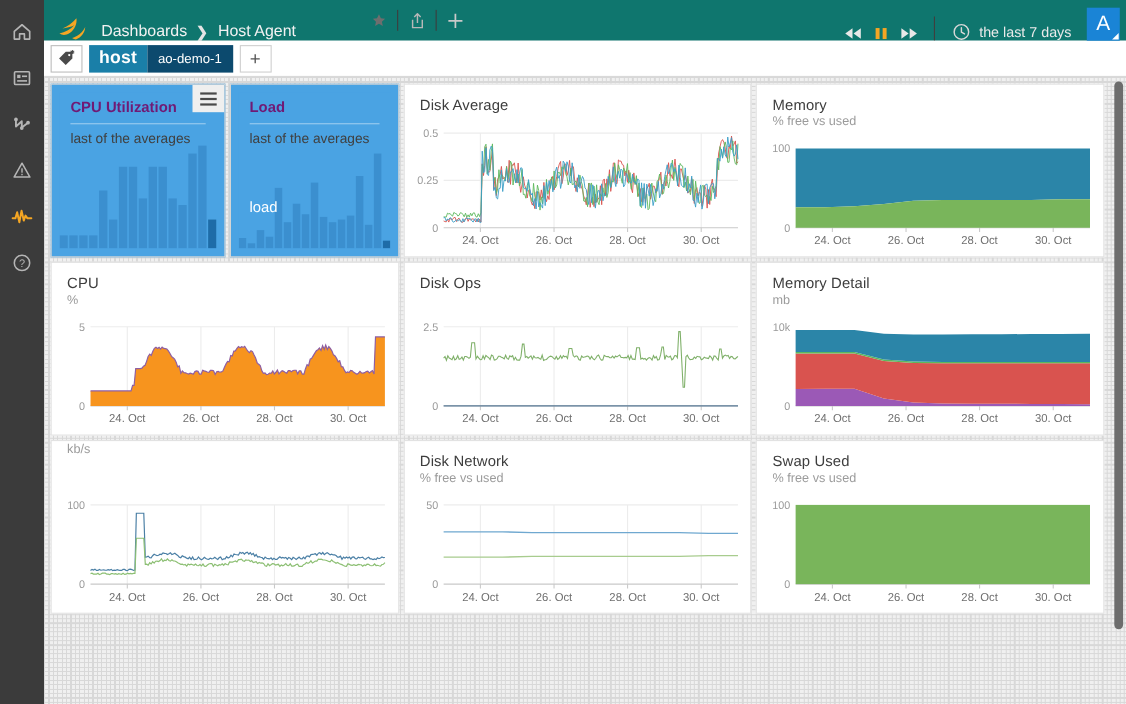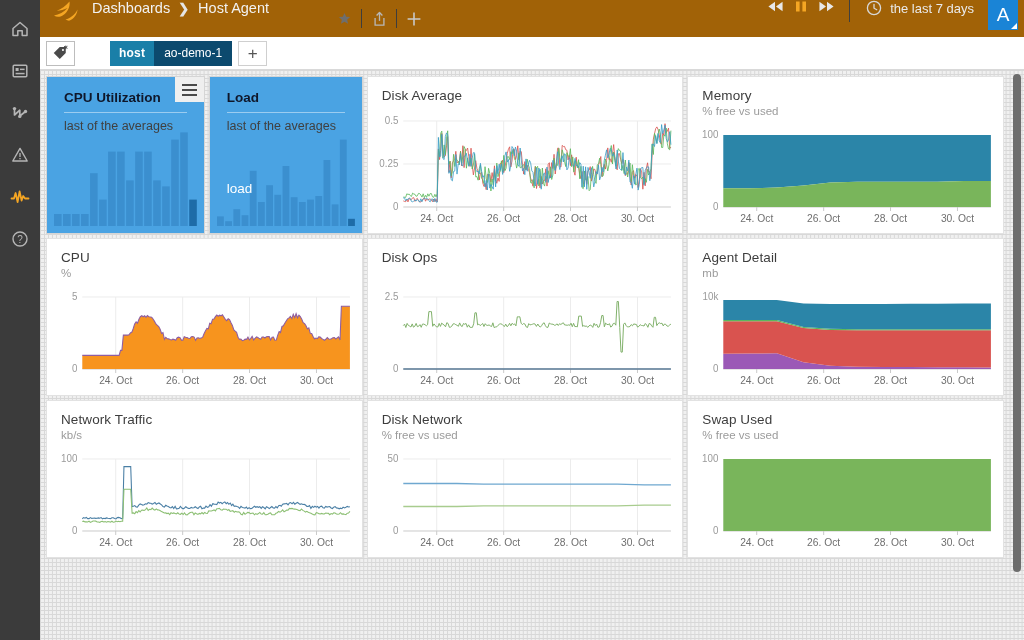--- a/index.html
+++ b/index.html
@@ -25,22 +25,22 @@
     display: flex; align-items: center; justify-content: center;
     cursor: pointer;
   }
   .rail-item svg { display: block; }
 
   
   .right { flex: 1 1 auto; display: flex; flex-direction: column; height: 640px; min-width:0; }
 
   
   .topbar {
-    height: 37px; background: #a16207;
-    display: flex; align-items: flex-start;
+    height: 37px; background: #0f766e;
+    display: flex; align-items: flex-end;
     flex: 0 0 37px;
     color: #e8e8e8;
   }
   .logo-wrap { width: 52px; display: flex; align-items: center; justify-content: center; }
   .breadcrumb { display: flex; align-items: center; font-size: 14.5px; color: #f2f2f2; }
   .bc-link { cursor: pointer; }
   .bc-sep { margin: 0 9px 0 8px; font-size: 13px; color: #e5e5e5; font-weight: bold; }
   .bc-current { }
   .topbar-actions { display: flex; align-items: center; margin-left: 58px; }
   .tb-btn {
@@ -72,22 +72,22 @@
     display: flex; align-items: center;
     padding-left: 6px; flex: 0 0 33px;
   }
   .tag-icon-btn {
     width: 29px; height: 25px; border: 1px solid #bdbdbd; background: #fff;
     display: flex; align-items: center; justify-content: center; cursor: pointer;
     margin-right: 6px;
   }
   .tagpill { display: flex; height: 25px; cursor: pointer; }
   .tagpill .k {
-    background: #1a7fa8; color: #fff; font-size: 12px; font-weight: bold;
-    padding: 0 9px; display: flex; align-items: center; letter-spacing: .2px; margin-left: 29px;
+    background: #1a7fa8; color: #fff; font-size: 16px; font-weight: bold;
+    padding: 0 9px; display: flex; align-items: center; letter-spacing: .2px;
   }
   .tagpill .v {
     background: #0c4a6e; color: #fff; font-size: 12px;
     padding: 0 10px; display: flex; align-items: center;
   }
   .tag-add {
     width: 29px; height: 25px; border: 1px solid #cfcfcf; background: #fff;
     display: flex; align-items: center; justify-content: center;
     margin-left: 6px; cursor: pointer; color: #555; font-size: 17px; line-height: 1;
   }
@@ -119,21 +119,21 @@
   .chart-area.with-sub { top: 50px; }
   .chart-area svg { display: block; width: 100%; height: 100%; }
 
   
   .bignum {
     height: 158px; background: #4aa3e3; position: relative; overflow: hidden;
     border: 1px solid #d5d5d5;
   }
   .bn-inner { position: absolute; inset: 7px; background: #4aa3e3; overflow: hidden; }
   .bn-title {
-    font-size: 13.5px; font-weight: bold; color: #0f172a;
+    font-size: 13.5px; font-weight: bold; color: #701a75;
     padding: 6px 0 0 10px; position: relative; z-index: 3;
   }
   .bn-rule { height: 1px; background: rgba(255,255,255,.45); margin: 7px 10px 0 10px; position: relative; z-index: 3; }
   .bn-sub { font-size: 12.5px; color: #404040; padding: 6px 0 0 10px; position: relative; z-index: 3; }
   .bn-value {
     position: absolute; left: 8px; bottom: 30px; z-index: 3;
     font-size: 56px; line-height: .9; color: #ffffff; font-weight: 300;
     letter-spacing: -1px;
   }
   .bn-value .unit { font-size: 15px; font-weight: 400; vertical-align: baseline; margin-left: 1px; }
@@ -483,21 +483,21 @@
                       <polyline points="36.0,36.6 37.3,35.2 38.6,38.5 39.9,34.4 41.2,36.5 42.5,37.1 43.8,38.0 45.1,34.9 46.4,38.2 47.8,37.2 49.1,34.4 50.4,37.7 51.7,37.2 53.0,35.6 54.3,38.3 55.6,35.1 56.9,35.1 58.2,35.7 59.5,36.8 60.8,35.7 62.1,22.6 63.4,22.6 64.7,22.6 66.0,37.3 67.3,34.9 68.7,36.6 70.0,38.0 71.3,37.9 72.6,34.4 73.9,37.4 75.2,34.1 76.5,35.3 77.8,36.1 79.1,37.8 80.4,33.7 81.7,34.5 83.0,38.3 84.3,38.1 85.6,37.0 86.9,34.8 88.2,34.8 89.6,35.7 90.9,36.3 92.2,37.3 93.5,33.9 94.8,36.8 96.1,37.5 97.4,34.5 98.7,35.3 100.0,34.4 101.3,38.2 102.6,35.8 103.9,38.2 105.2,38.4 106.5,38.4 107.8,34.8 109.1,23.8 110.5,23.8 111.8,35.9 113.1,35.1 114.4,36.6 115.7,35.6 117.0,34.5 118.3,37.5 119.6,34.7 120.9,36.3 122.2,36.4 123.5,35.9 124.8,36.9 126.1,37.5 127.4,33.8 128.7,38.6 130.0,38.0 131.4,37.8 132.7,36.3 134.0,35.2 135.3,34.8 136.6,35.2 137.9,36.6 139.2,37.5 140.5,35.1 141.8,37.7 143.1,36.7 144.4,34.3 145.7,36.8 147.0,34.3 148.3,35.5 149.6,34.9 150.9,36.9 152.3,27.8 153.6,27.8 154.9,27.8 156.2,34.2 157.5,35.6 158.8,34.5 160.1,35.1 161.4,37.9 162.7,38.5 164.0,34.6 165.3,35.9 166.6,35.6 167.9,35.2 169.2,34.7 170.5,35.1 171.8,37.4 173.2,35.0 174.5,37.1 175.8,38.1 177.1,36.7 178.4,34.5 179.7,33.8 181.0,36.7 182.3,38.4 183.6,38.3 184.9,34.0 186.2,34.8 187.5,35.2 188.8,35.2 190.1,36.2 191.4,36.2 192.7,34.8 194.1,36.5 195.4,34.7 196.7,35.5 198.0,34.5 199.3,33.8 200.6,36.0 201.9,36.0 203.2,36.3 204.5,35.9 205.8,36.3 207.1,34.2 208.4,37.7 209.7,34.3 211.0,37.6 212.3,37.5 213.6,37.8 215.0,27.1 216.3,27.1 217.6,27.1 218.9,37.4 220.2,36.6 221.5,37.4 222.8,36.9 224.1,38.4 225.4,36.9 226.7,36.1 228.0,36.6 229.3,38.4 230.6,34.3 231.9,36.5 233.2,35.1 234.5,38.3 235.9,37.9 237.2,33.7 238.5,26.5 239.8,26.5 241.1,37.8 242.4,34.1 243.7,35.3 245.0,35.7 246.3,34.7 247.6,38.1 248.9,37.2 250.2,34.5 251.5,34.2 252.8,36.2 254.1,12.5 255.4,12.5 256.8,38.5 258.1,63.1 259.4,63.1 260.7,35.3 262.0,33.9 263.3,36.5 264.6,37.9 265.9,37.8 267.2,37.5 268.5,35.6 269.8,36.8 271.1,34.9 272.4,35.3 273.7,35.4 275.0,38.1 276.3,37.4 277.7,35.7 279.0,36.5 280.3,36.6 281.6,37.0 282.9,34.5 284.2,35.8 285.5,38.3 286.8,34.5 288.1,34.9 289.4,36.9 290.7,38.3 292.0,28.3 293.3,28.3 294.6,36.6 295.9,34.6 297.2,33.8 298.6,34.6 299.9,34.2 301.2,36.9 302.5,35.0 303.8,35.4 305.1,37.1 306.4,37.2 307.7,36.0 309.0,35.1" fill="none" stroke="#7fb069" stroke-width="1"></polyline>
                       <line x1="36" y1="80.0" x2="309.0" y2="80.0" stroke="#5b7c99" stroke-width="1.3"></line>
                     </g>
                 </svg>
               </div>
             </div>
           </div>
 
           <div class="cell" style="width:325px">
             <div class="panel">
-              <div class="panel-title">Agent Detail</div>
+              <div class="panel-title">Memory Detail</div>
               <div class="panel-sub">mb</div>
               <div class="chart-area with-sub">
                 <svg viewBox="0 0 321 106" preserveAspectRatio="none">
                   <g id="chart-memdetail">
                       <text x="31.0" y="83.5" text-anchor="end" class="axis-label">0</text>
                       <text x="31.0" y="11.5" text-anchor="end" class="axis-label">10k</text>
                       <line x1="36" y1="80.0" x2="309.0" y2="80.0" stroke="#c9c9c9" stroke-width="1"></line>
                       <line x1="70.1" y1="80.0" x2="70.1" y2="84.0" stroke="#c9c9c9" stroke-width="1"></line>
                       <text x="70.1" y="95.0" text-anchor="middle" class="tick-label">24. Oct</text>
                       <line x1="138.4" y1="80.0" x2="138.4" y2="84.0" stroke="#c9c9c9" stroke-width="1"></line>
@@ -513,21 +513,20 @@
                     </g>
                 </svg>
               </div>
             </div>
           </div>
         </div>
 
         <div class="row">
           <div class="cell" style="width:325px">
             <div class="panel">
-              <div class="panel-title">Network Traffic</div>
               <div class="panel-sub">kb/s</div>
               <div class="chart-area with-sub">
                 <svg viewBox="0 0 321 106" preserveAspectRatio="none">
                   <g id="chart-network">
                       <line x1="70.1" y1="8" x2="70.1" y2="80.0" stroke="#ececec" stroke-width="1"></line>
                       <line x1="138.4" y1="8" x2="138.4" y2="80.0" stroke="#ececec" stroke-width="1"></line>
                       <line x1="206.6" y1="8" x2="206.6" y2="80.0" stroke="#ececec" stroke-width="1"></line>
                       <line x1="274.9" y1="8" x2="274.9" y2="80.0" stroke="#ececec" stroke-width="1"></line>
                       <text x="31.0" y="83.5" text-anchor="end" class="axis-label">0</text>
                       <line x1="36" y1="8.0" x2="309.0" y2="8.0" stroke="#ececec" stroke-width="1"></line>

